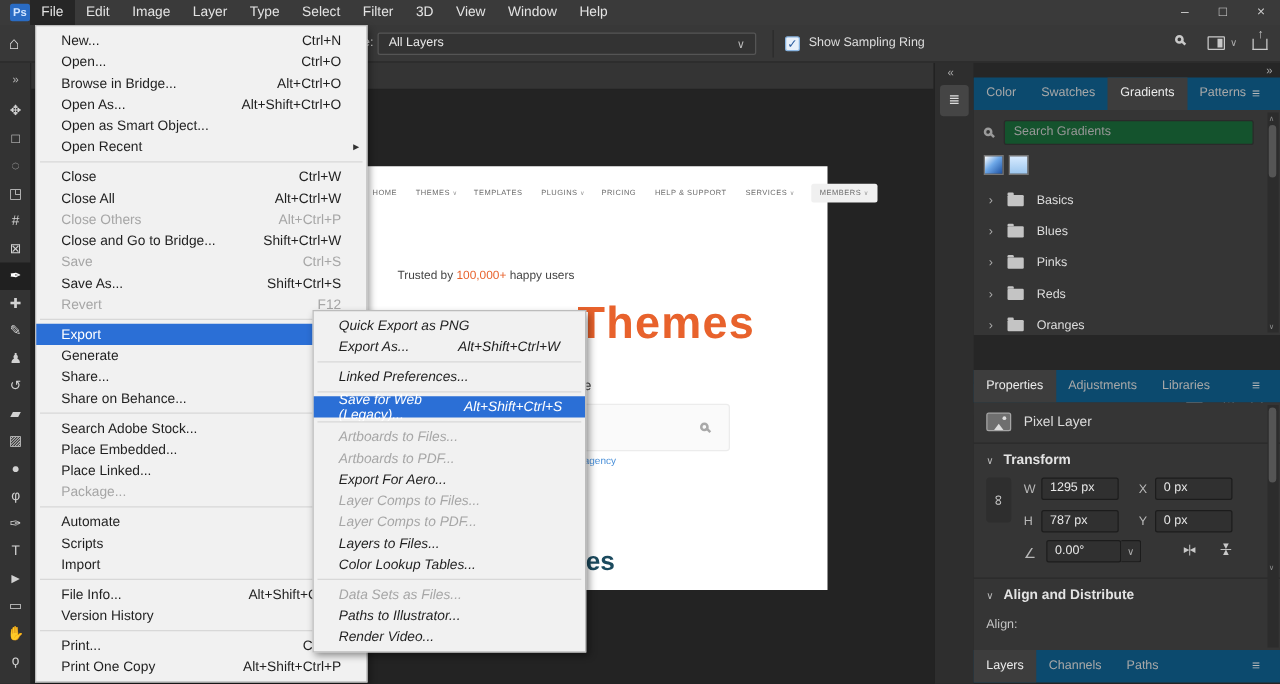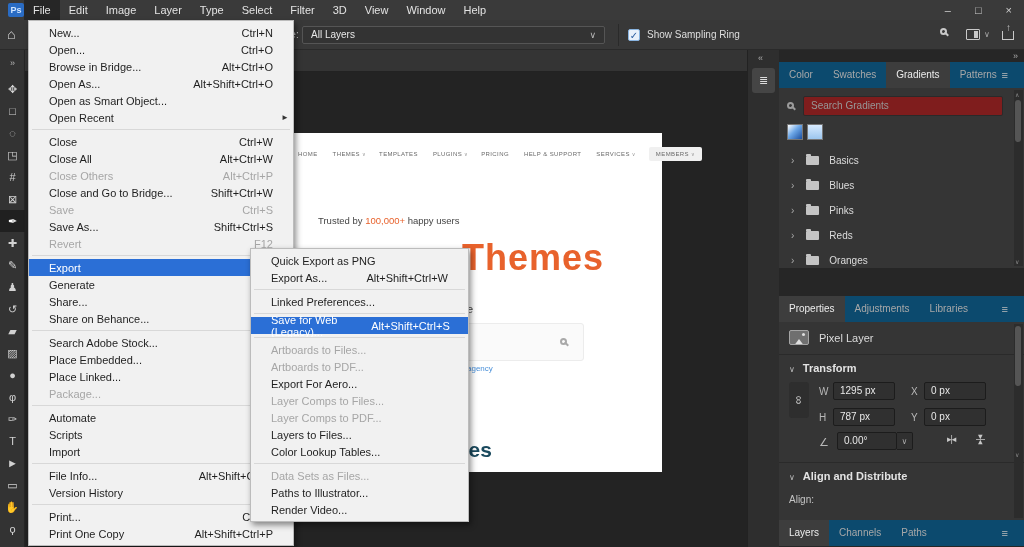--- a/index.html
+++ b/index.html
@@ -74,21 +74,21 @@
                background:#fafafa; border:1px solid #ececec; border-radius:3px; }
   #docsearch .mag { position:absolute; right:16px; top:14px; border-color:#a9a9a9; }
   #docsearch .mag::after { background:#a9a9a9; }
   #partial-link { position:absolute; left:205px; top:231px; font-size:8px; color:#4a90d9; }
   #partial-sites { position:absolute; left:182px; top:305px; font-size:21px; font-weight:bold; color:#1b4a5e; }
 
   
   .litemenu { position:absolute; background:#f1f1f1; border:1px solid #bcbcbc;
               box-shadow:2px 3px 6px rgba(0,0,0,.45); padding:3px 0; z-index:100; }
   #filemenu { left:28px; top:20px; width:266px; }
-  #exportmenu { left:250px; top:248px; width:219px; }
+  #exportmenu { left:250px; top:248px; width:219px;font-style:italic; }
   .mi { height:17px; display:flex; align-items:center; padding:0 4px 0 20px;
         font-size:11px; color:#1f1f1f; position:relative; }
   .mi .mi-sc { margin-left:auto; padding-right:6px; font-size:11px; color:#1f1f1f; }
   .mi .mi-arrow { width:10px; font-size:8px; color:#333; text-align:right; }
   .mi[data-state="disabled"], .mi[data-state="disabled"] .mi-sc,
   .mi[data-state="disabled"] .mi-arrow { color:#a6a6a6; }
   .mi[data-state="highlight"] { background:#2b6fd6; }
   .mi[data-state="highlight"] .mi-label, .mi[data-state="highlight"] .mi-sc,
   .mi[data-state="highlight"] .mi-arrow { color:#fff; }
   .mi[data-sep="1"] { margin-bottom:7px; }
@@ -109,21 +109,21 @@
 
   .tabrow { position:absolute; left:0; width:245px; height:26px; background:#0c4a6e; display:flex; }
   .ptab { padding:0 10px; line-height:26px; font-size:10px; color:#a8a8a8; white-space:nowrap; }
   .ptab[data-state="active"] { background:#3d3d3d; color:#ececec; }
   .hamb { margin-left:auto; margin-right:8px; line-height:26px; color:#bbb; font-size:11px; }
 
   #gtabs { top:12px; }
   #gbody { position:absolute; left:0; top:38px; width:245px; height:180px; background:#353535; }
   #gsearch-mag { position:absolute; left:8px; top:14px; border-color:#9b9b9b; }
   #gsearch-mag::after { background:#9b9b9b; }
-  #gsearch { position:absolute; left:24px; top:8px; width:200px; height:20px; background:#7f1d1d;
+  #gsearch { position:absolute; left:24px; top:8px; width:200px; height:20px; background:#14532d;
              border:1px solid #2a2a2a; border-radius:2px; font-size:10px; color:#979797;
              line-height:18px; padding-left:7px; }
   #gswatches { position:absolute; left:8px; top:36px; display:flex; gap:4px; }
   .gswatch { width:16px; height:16px; border:1px solid #777; }
   .gswatch[data-kind="blue"] { background:linear-gradient(135deg,#ffffff 0%,#6ea8e8 45%,#1b4fa0 100%); }
   .gswatch[data-kind="lightblue"] { background:linear-gradient(180deg,#d8ebff 0%,#9cc6ee 100%); }
   #gfolders { position:absolute; left:0; top:60px; width:238px; }
   .folderrow { height:25px; display:flex; align-items:center; }
   .frchev { color:#aaa; font-size:10px; margin-left:12px; }
   .folder { width:13px; height:9px; background:#c4c4c4; border-radius:1px; position:relative; margin-left:12px; }

